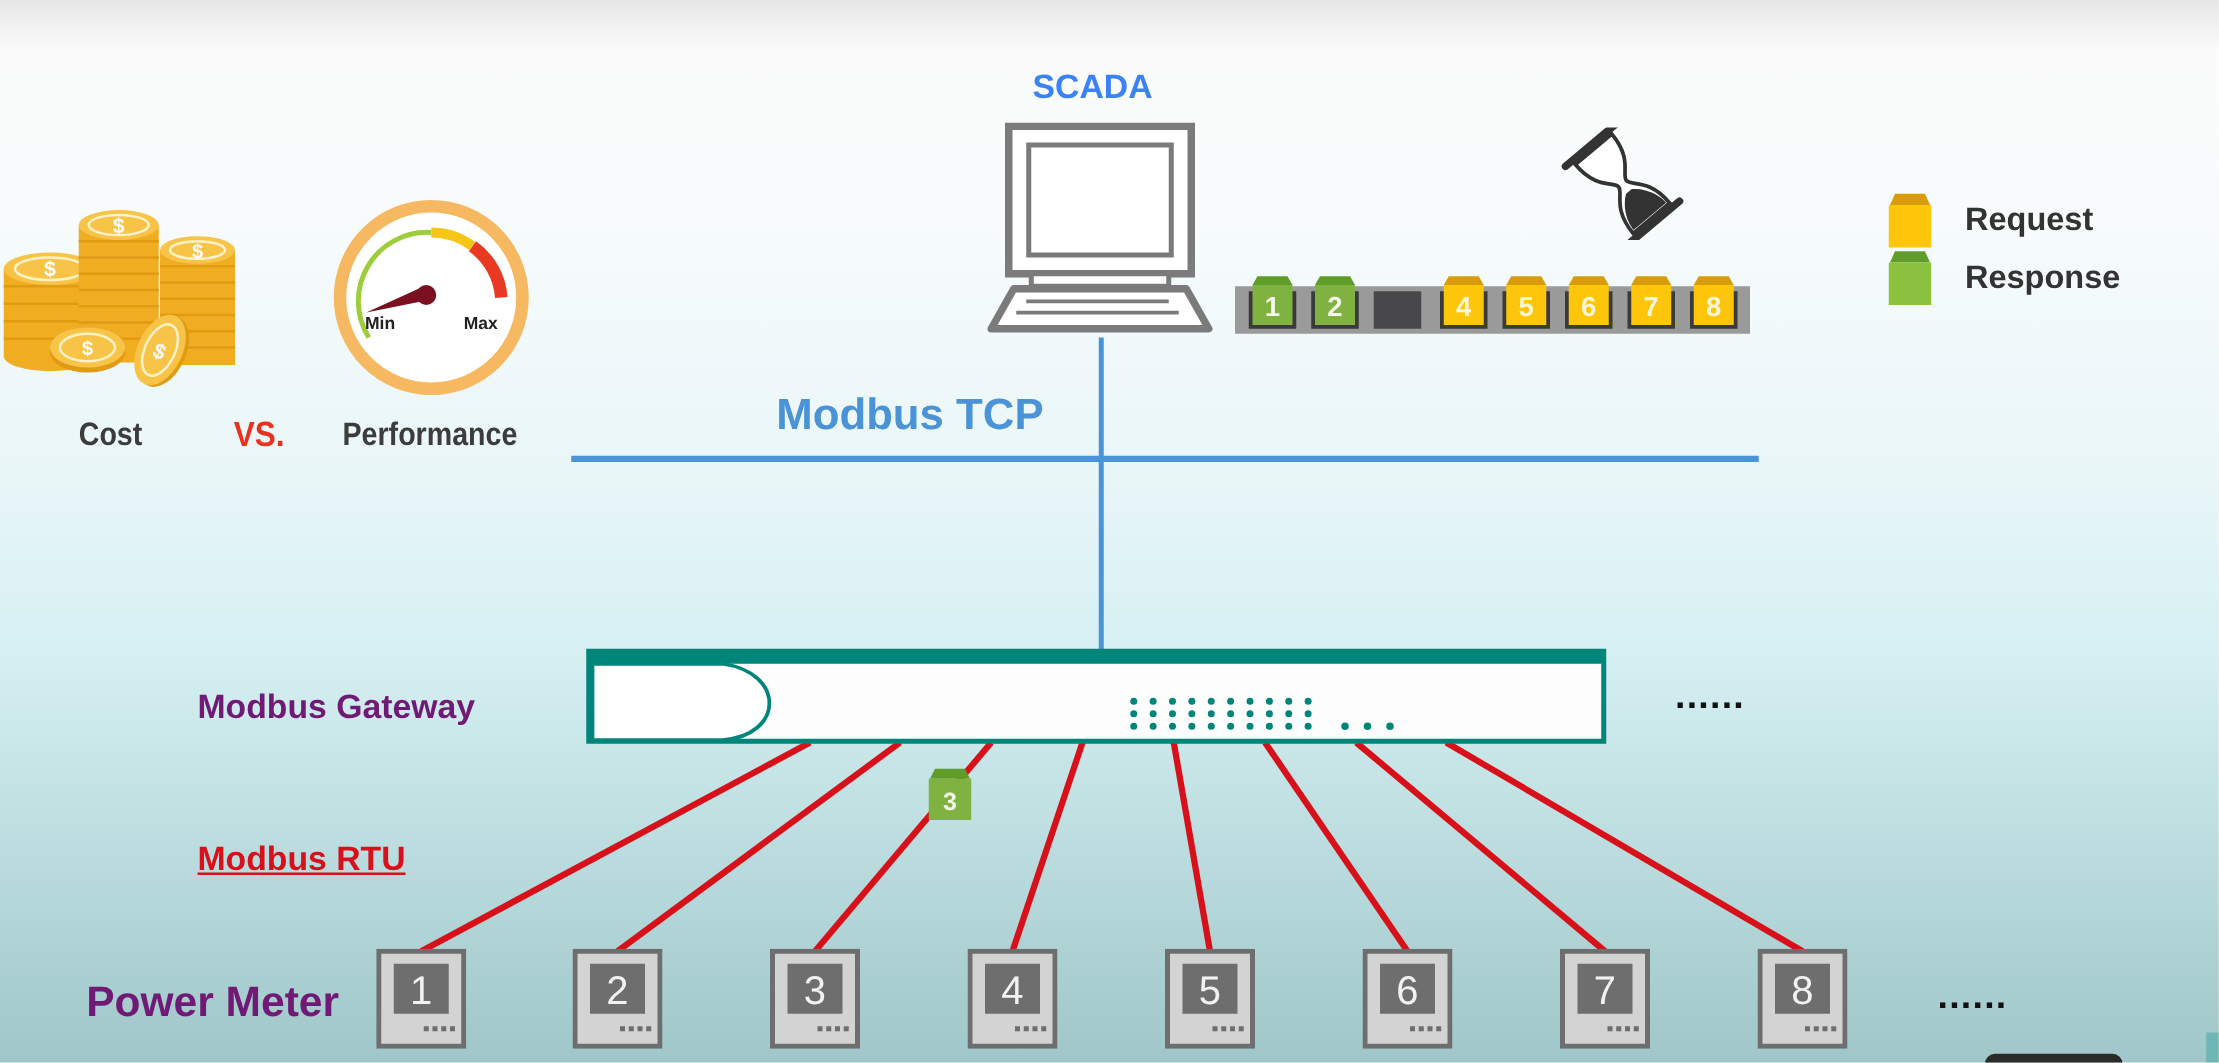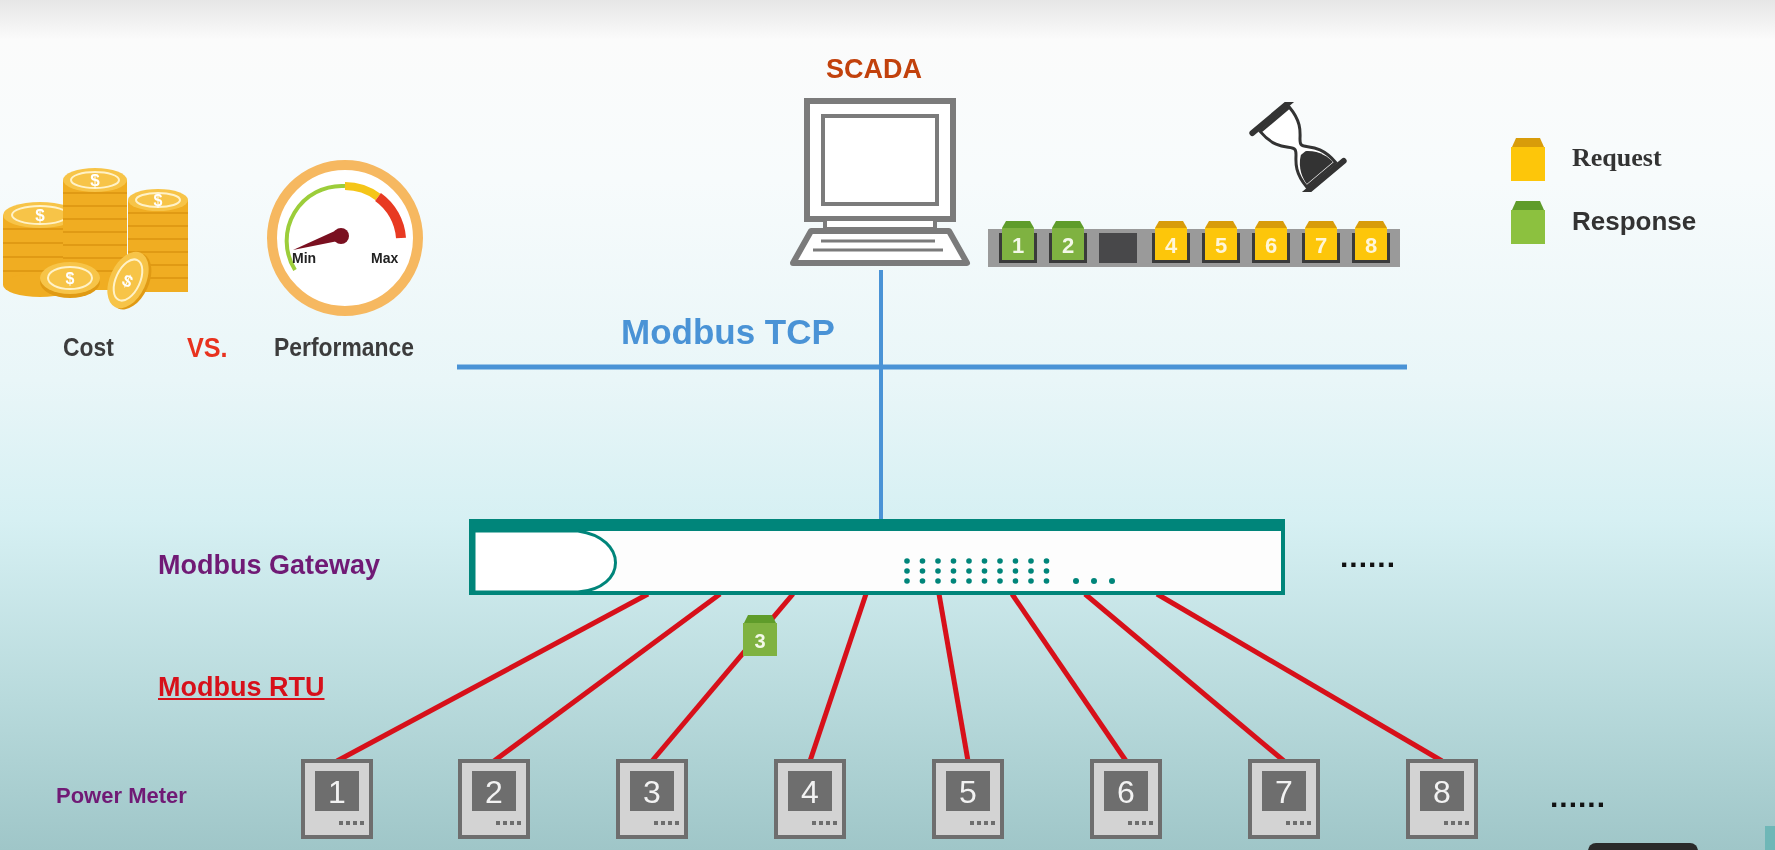--- a/index.html
+++ b/index.html
@@ -5,25 +5,25 @@
   html, body { margin: 0; padding: 0; }
   body {
     width: 1775px; height: 850px; overflow: hidden; position: relative;
     font-family: "Liberation Sans", sans-serif;
     background: linear-gradient(180deg, #e6e6e6 0px, #fbfbfb 40px, #f7fbfc 180px, #e9f6f8 380px, #d6f0f3 520px, #b8dadc 700px, #9fc6c8 850px);
   }
   .abs { position: absolute; }
   svg.layer { position: absolute; left: 0; top: 0; }
   .lbl { position: absolute; font-weight: bold; white-space: nowrap; }
   .lbl-gray { color: #701a75; }
-  .scada-title { left: 826px; top: 54px; font-size: 27px; color: #c2410c; }
+  .scada-title { left: 826px; top: 54px; font-size: 27px; color: #3b82f6; }
   .tcp-label { left: 621px; top: 312px; font-size: 35px; color: #4a93d6; }
   .gw-label { left: 158px; top: 550px; font-size: 27px; }
   .rtu-label { left: 158px; top: 672px; font-size: 27px; color: #d7101a; text-decoration: underline; }
-  .pm-label { left: 56px; top: 783px; font-size: 22px; }
+  .pm-label { left: 69px; top: 783px; font-size: 34px; }
   .cost-label { left: 63px; top: 332px; font-size: 26px; color: #3c3c3c; font-family: "Liberation Sans", sans-serif; transform: scaleX(0.88); transform-origin: left; }
   .vs-label { left: 187px; top: 332px; font-size: 28px; color: #e8321e; transform: scaleX(0.9); transform-origin: left; }
   .perf-label { left: 274px; top: 332px; font-size: 26px; color: #3c3c3c; transform: scaleX(0.88); transform-origin: left; }
   .legend-text { font-size: 26px; color: #333; }
   .dots-more { font-size: 30px; font-weight: bold; color: #111; letter-spacing: 1px; }
   .hint-bar { left: 1588px; top: 843px; width: 110px; height: 12px; background: #2a2a2a; border-radius: 8px 8px 0 0; }
 </style>
 </head>
 <body>
 
@@ -188,21 +188,21 @@
         <rect x="367" y="13" width="38" height="30" fill="#3a3a3a"></rect>
         <polygon points="370,8 374,1 398,1 402,8" fill="#d89c0a"></polygon>
         <rect x="370" y="8" width="32" height="32" fill="#fdc60a"></rect>
         <text x="386" y="33" text-anchor="middle" font-size="22" font-weight="bold" fill="#fff6d8" font-family="Liberation Sans, sans-serif">8</text>
       </g>
     </g>
 </svg>
 
 <div class="abs" style="left:1510px;top:137px">
   <div id="legend-items">
-      <div style="position: absolute; left: 0px; top: 0px; width: 230px; height: 50px; font-family: Liberation Serif, serif;">
+      <div style="position: absolute; left: 0px; top: 17px; width: 230px; height: 50px;">
         <svg width="36" height="46" viewBox="0 0 36 46" style="position:absolute;left:0;top:0">
         <polygon points="2,10 6,1 30,1 34,10" fill="#d89c0a"></polygon>
         <rect x="1" y="10" width="34" height="34" fill="#fdc60a"></rect>
         </svg>
         <span class="lbl legend-text" style="left: 62px; top: 6px;">Request</span>
       </div>
       <div style="position: absolute; left: 0px; top: 63px; width: 230px; height: 50px;">
         <svg width="36" height="46" viewBox="0 0 36 46" style="position:absolute;left:0;top:0">
         <polygon points="2,10 6,1 30,1 34,10" fill="#5f9c2a"></polygon>
         <rect x="1" y="10" width="34" height="34" fill="#8cc13f"></rect>

